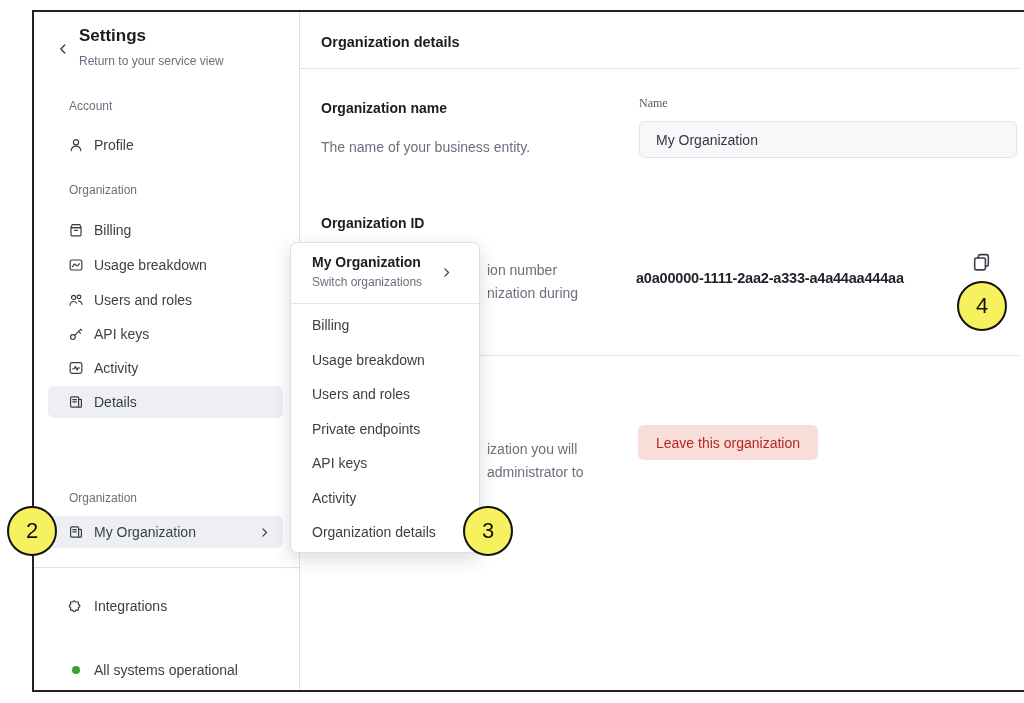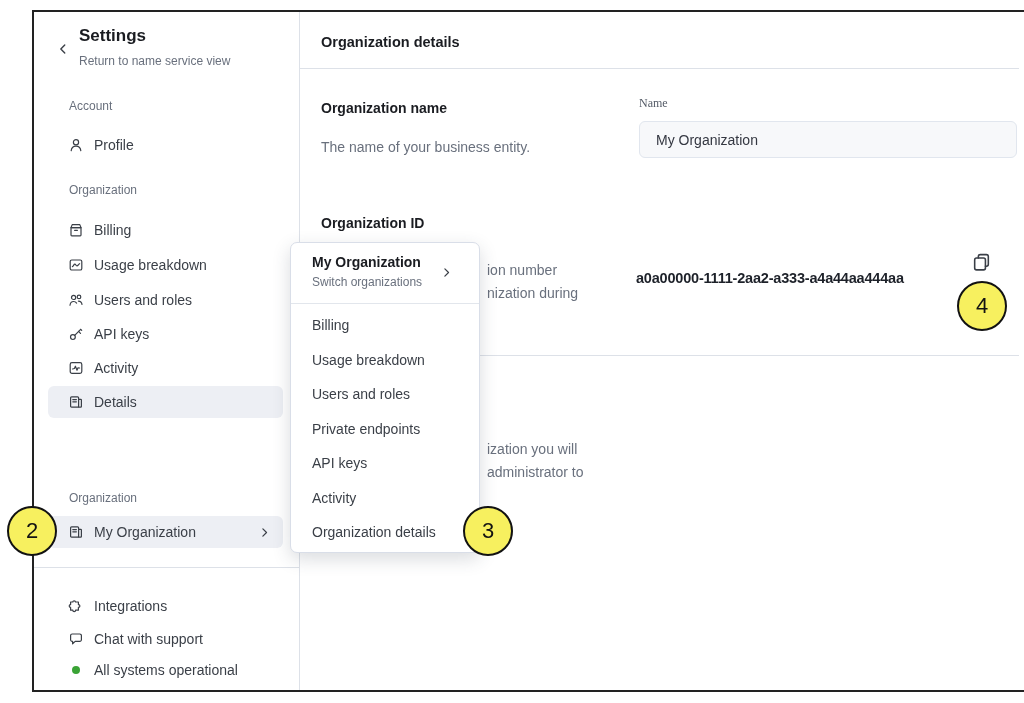--- a/index.html
+++ b/index.html
@@ -70,21 +70,21 @@
   <div class="frame">
 
     <div class="vdiv"></div>
 
     <div class="back-btn">
       <svg class="ic" width="14" height="14" viewBox="0 0 16 16" fill="none" stroke="#3a3f47" stroke-width="1.6" stroke-linecap="round" stroke-linejoin="round">
           <path d="M10 3.5L5.5 8 10 12.5"></path>
         </svg>
     </div>
     <div class="settings-title">Settings</div>
-    <div class="settings-sub">Return to name service view</div>
+    <div class="settings-sub">Return to your service view</div>
 
     <div class="seclabel" style="top:87px">Account</div>
 
     <div class="srow" style="top:117px">
       <svg class="ic" width="16" height="16" viewBox="0 0 16 16" fill="none" stroke="#3a3f47" stroke-width="1.2" stroke-linecap="round" stroke-linejoin="round">
           <circle cx="8" cy="5.2" r="2.6"></circle>
           <path d="M3.2 13.6c.4-2.9 2.3-4.4 4.8-4.4s4.4 1.5 4.8 4.4"></path>
         </svg>
       <span>Profile</span>
     </div>
@@ -155,26 +155,20 @@
       </span>
     </div>
 
     <div class="sdiv"></div>
 
     <div class="srow" style="top:578px">
       <svg class="ic" width="16" height="16" viewBox="0 0 16 16" fill="none" stroke="#3a3f47" stroke-width="1.2" stroke-linecap="round" stroke-linejoin="round">
           <path d="M6.2 2.8c.9 0 1.3.6 1.3 1.2h2.9v2.6c.8 0 1.5.5 1.5 1.4s-.7 1.4-1.5 1.4v2.8H7.6c0 .8-.6 1.4-1.4 1.4s-1.4-.6-1.4-1.4H2.6V9.4c-.8 0-1.4-.6-1.4-1.4S1.8 6.6 2.6 6.6V4h2.3c0-.7.4-1.2 1.3-1.2z"></path>
         </svg>
       <span>Integrations</span>
-    </div>
-    <div class="srow" style="top:611px">
-      <svg class="ic" width="16" height="16" viewBox="0 0 16 16" fill="none" stroke="#3a3f47" stroke-width="1.2" stroke-linecap="round" stroke-linejoin="round">
-          <path d="M2.6 4.6a1.6 1.6 0 011.6-1.6h7.6a1.6 1.6 0 011.6 1.6v4.2a1.6 1.6 0 01-1.6 1.6H7.2l-2.6 2.4v-2.4h-.4a1.6 1.6 0 01-1.6-1.6z"></path>
-        </svg>
-      <span>Chat with support</span>
     </div>
     <div class="srow" style="top:642px">
       <span class="dot"></span>
       <span>All systems operational</span>
     </div>
 
     <div class="main-title">Organization details</div>
     <div class="hdiv" style="left:265px;top:56px;width:720px"></div>
 
     <div class="sec-h" style="left:287px;top:88px">Organization name</div>
@@ -189,20 +183,21 @@
     <button class="copy-btn">
       <svg width="21" height="21" viewBox="0 0 16 16" fill="none" stroke="#3a3f47" stroke-width="1.2" stroke-linecap="round" stroke-linejoin="round">
           <rect x="2.8" y="4.6" width="8.2" height="9" rx="1.4"></rect>
           <path d="M5.6 4.6V3.4A1.4 1.4 0 017 2h4.8a1.4 1.4 0 011.4 1.4v6a1.4 1.4 0 01-1.4 1.4h-.8"></path>
         </svg>
     </button>
     <div class="hdiv" style="left:265px;top:343px;width:720px"></div>
 
     <div class="frag" style="left:453px;top:429px">ization you will</div>
     <div class="frag" style="left:453px;top:452px">administrator to</div>
+    <button class="leave-btn">Leave this organization</button>
 
     <div class="popover">
       <div class="pop-head">
         <div class="pop-title">My Organization</div>
         <div class="pop-sub">Switch organizations</div>
         <span class="pop-chev">
           <svg width="13" height="13" viewBox="0 0 16 16" fill="none" stroke="#3a3f47" stroke-width="1.5" stroke-linecap="round" stroke-linejoin="round">
               <path d="M6 3.5L10.5 8 6 12.5"></path>
             </svg>
         </span>

